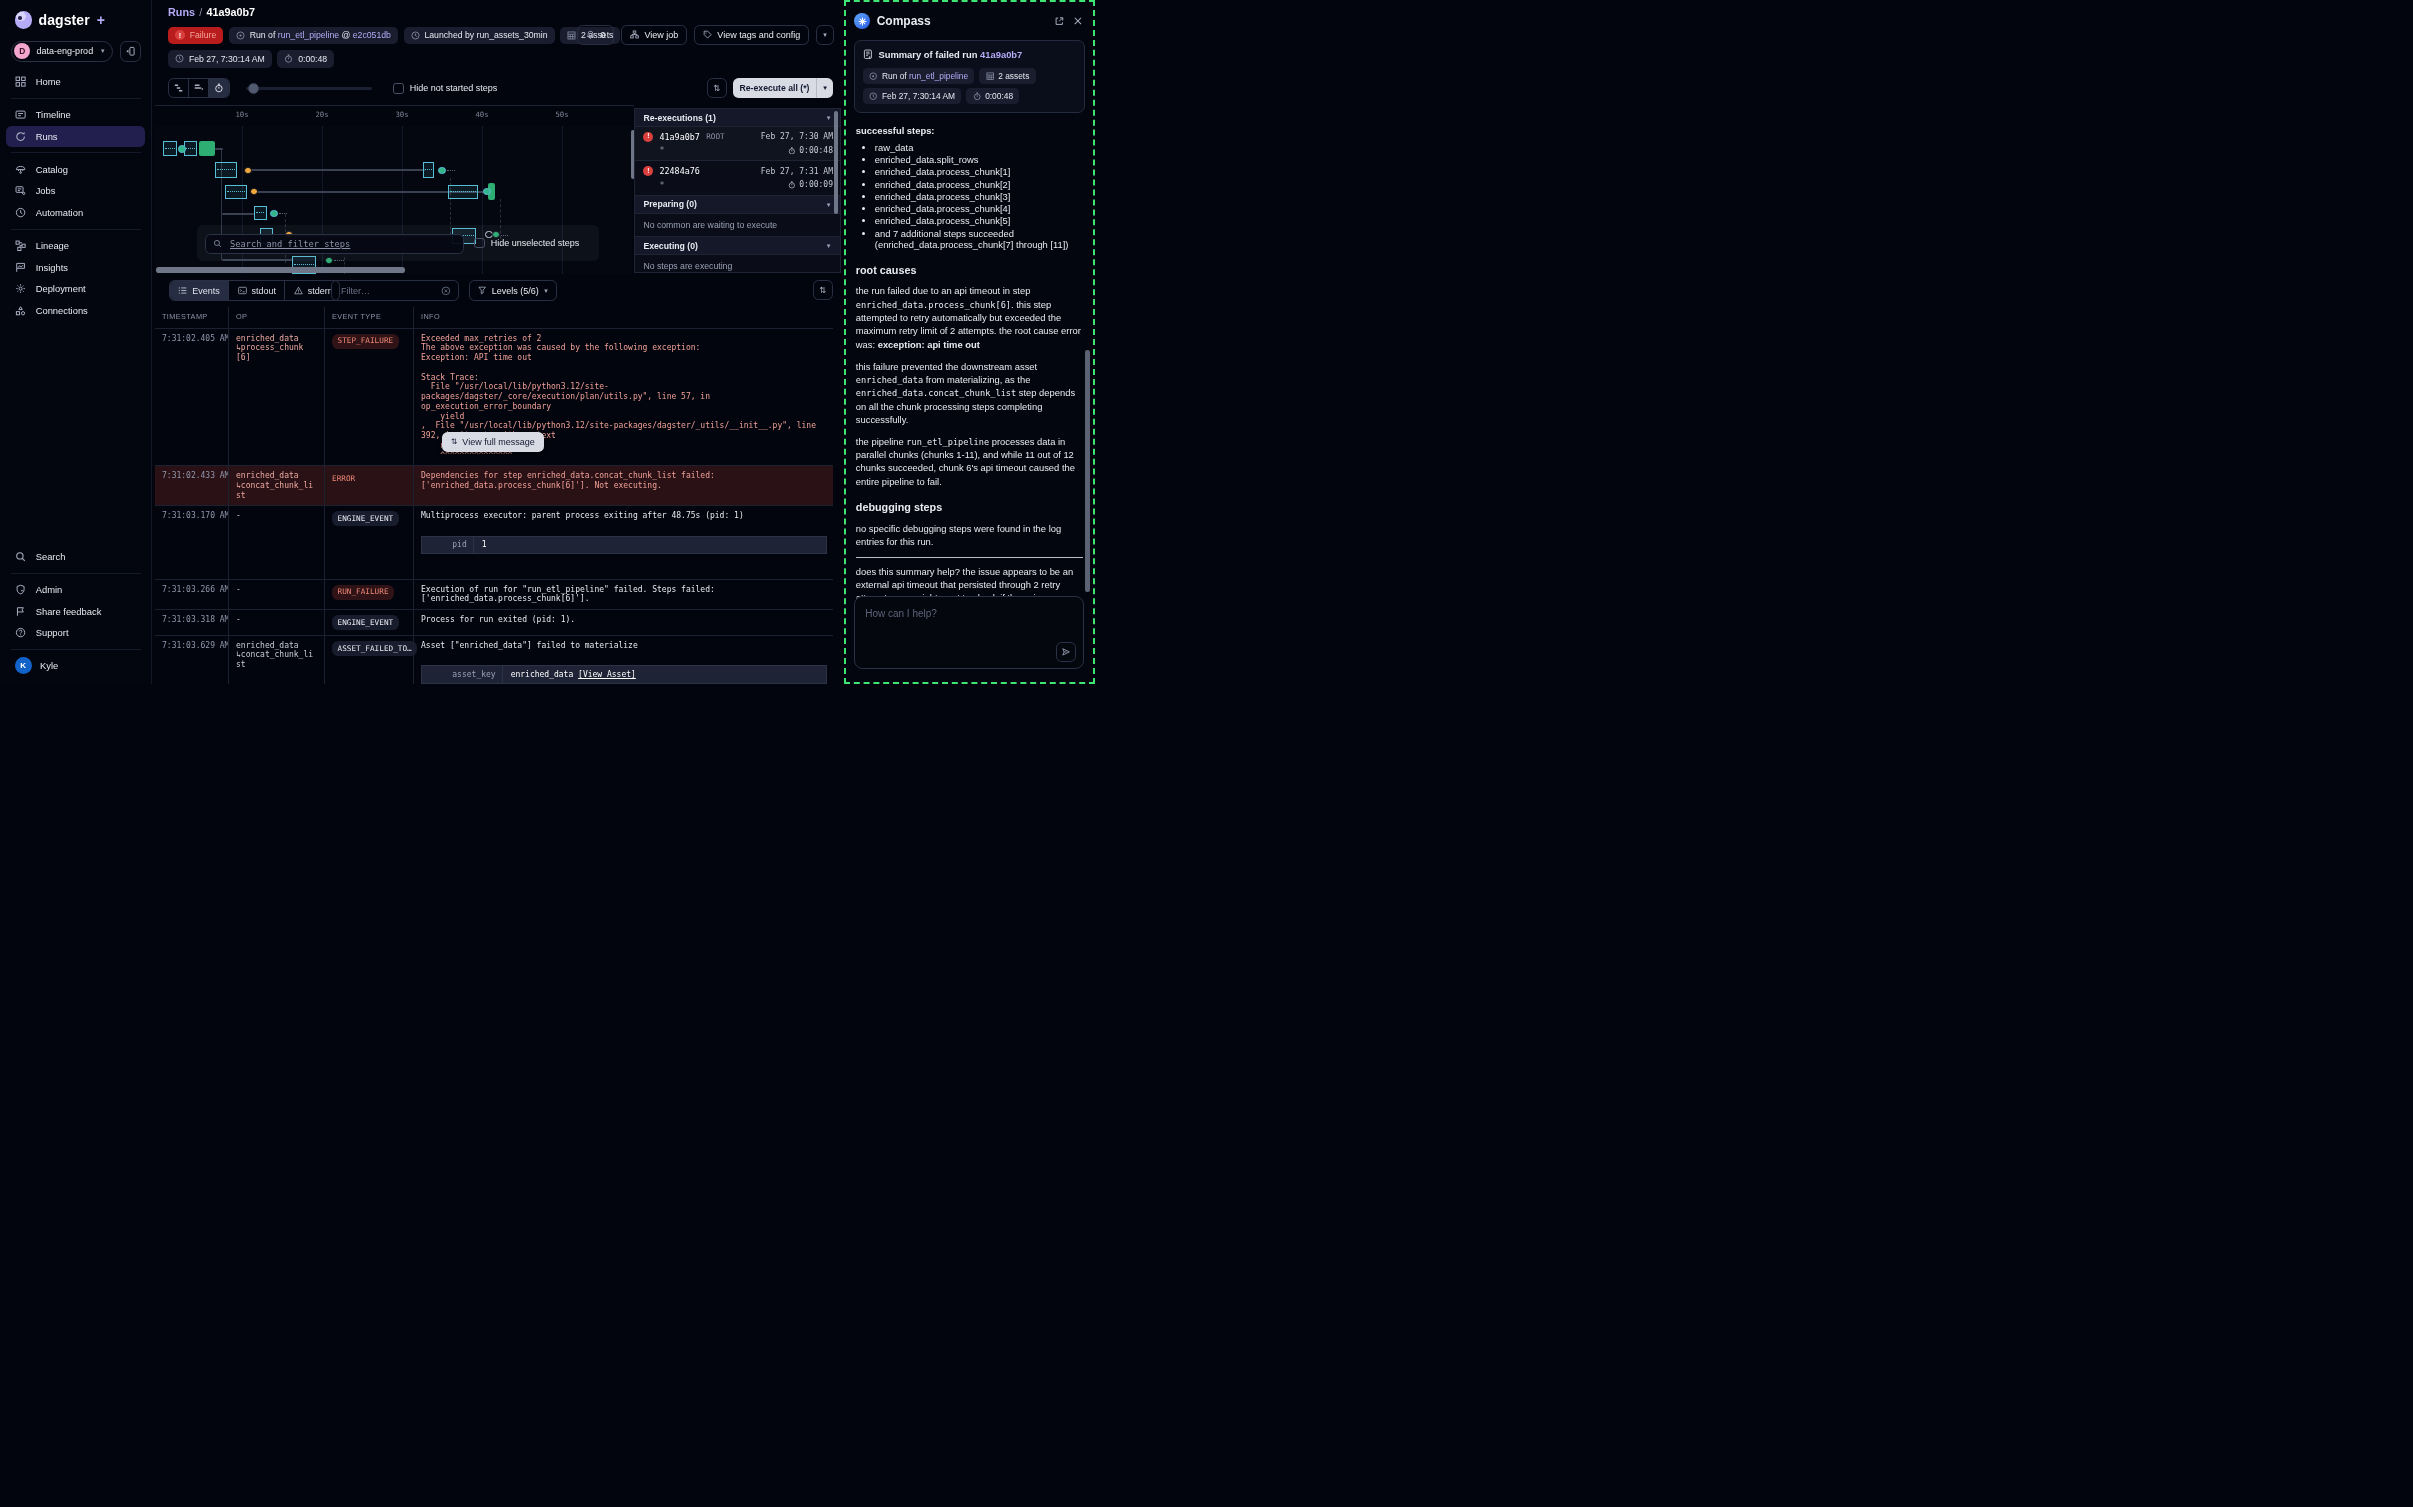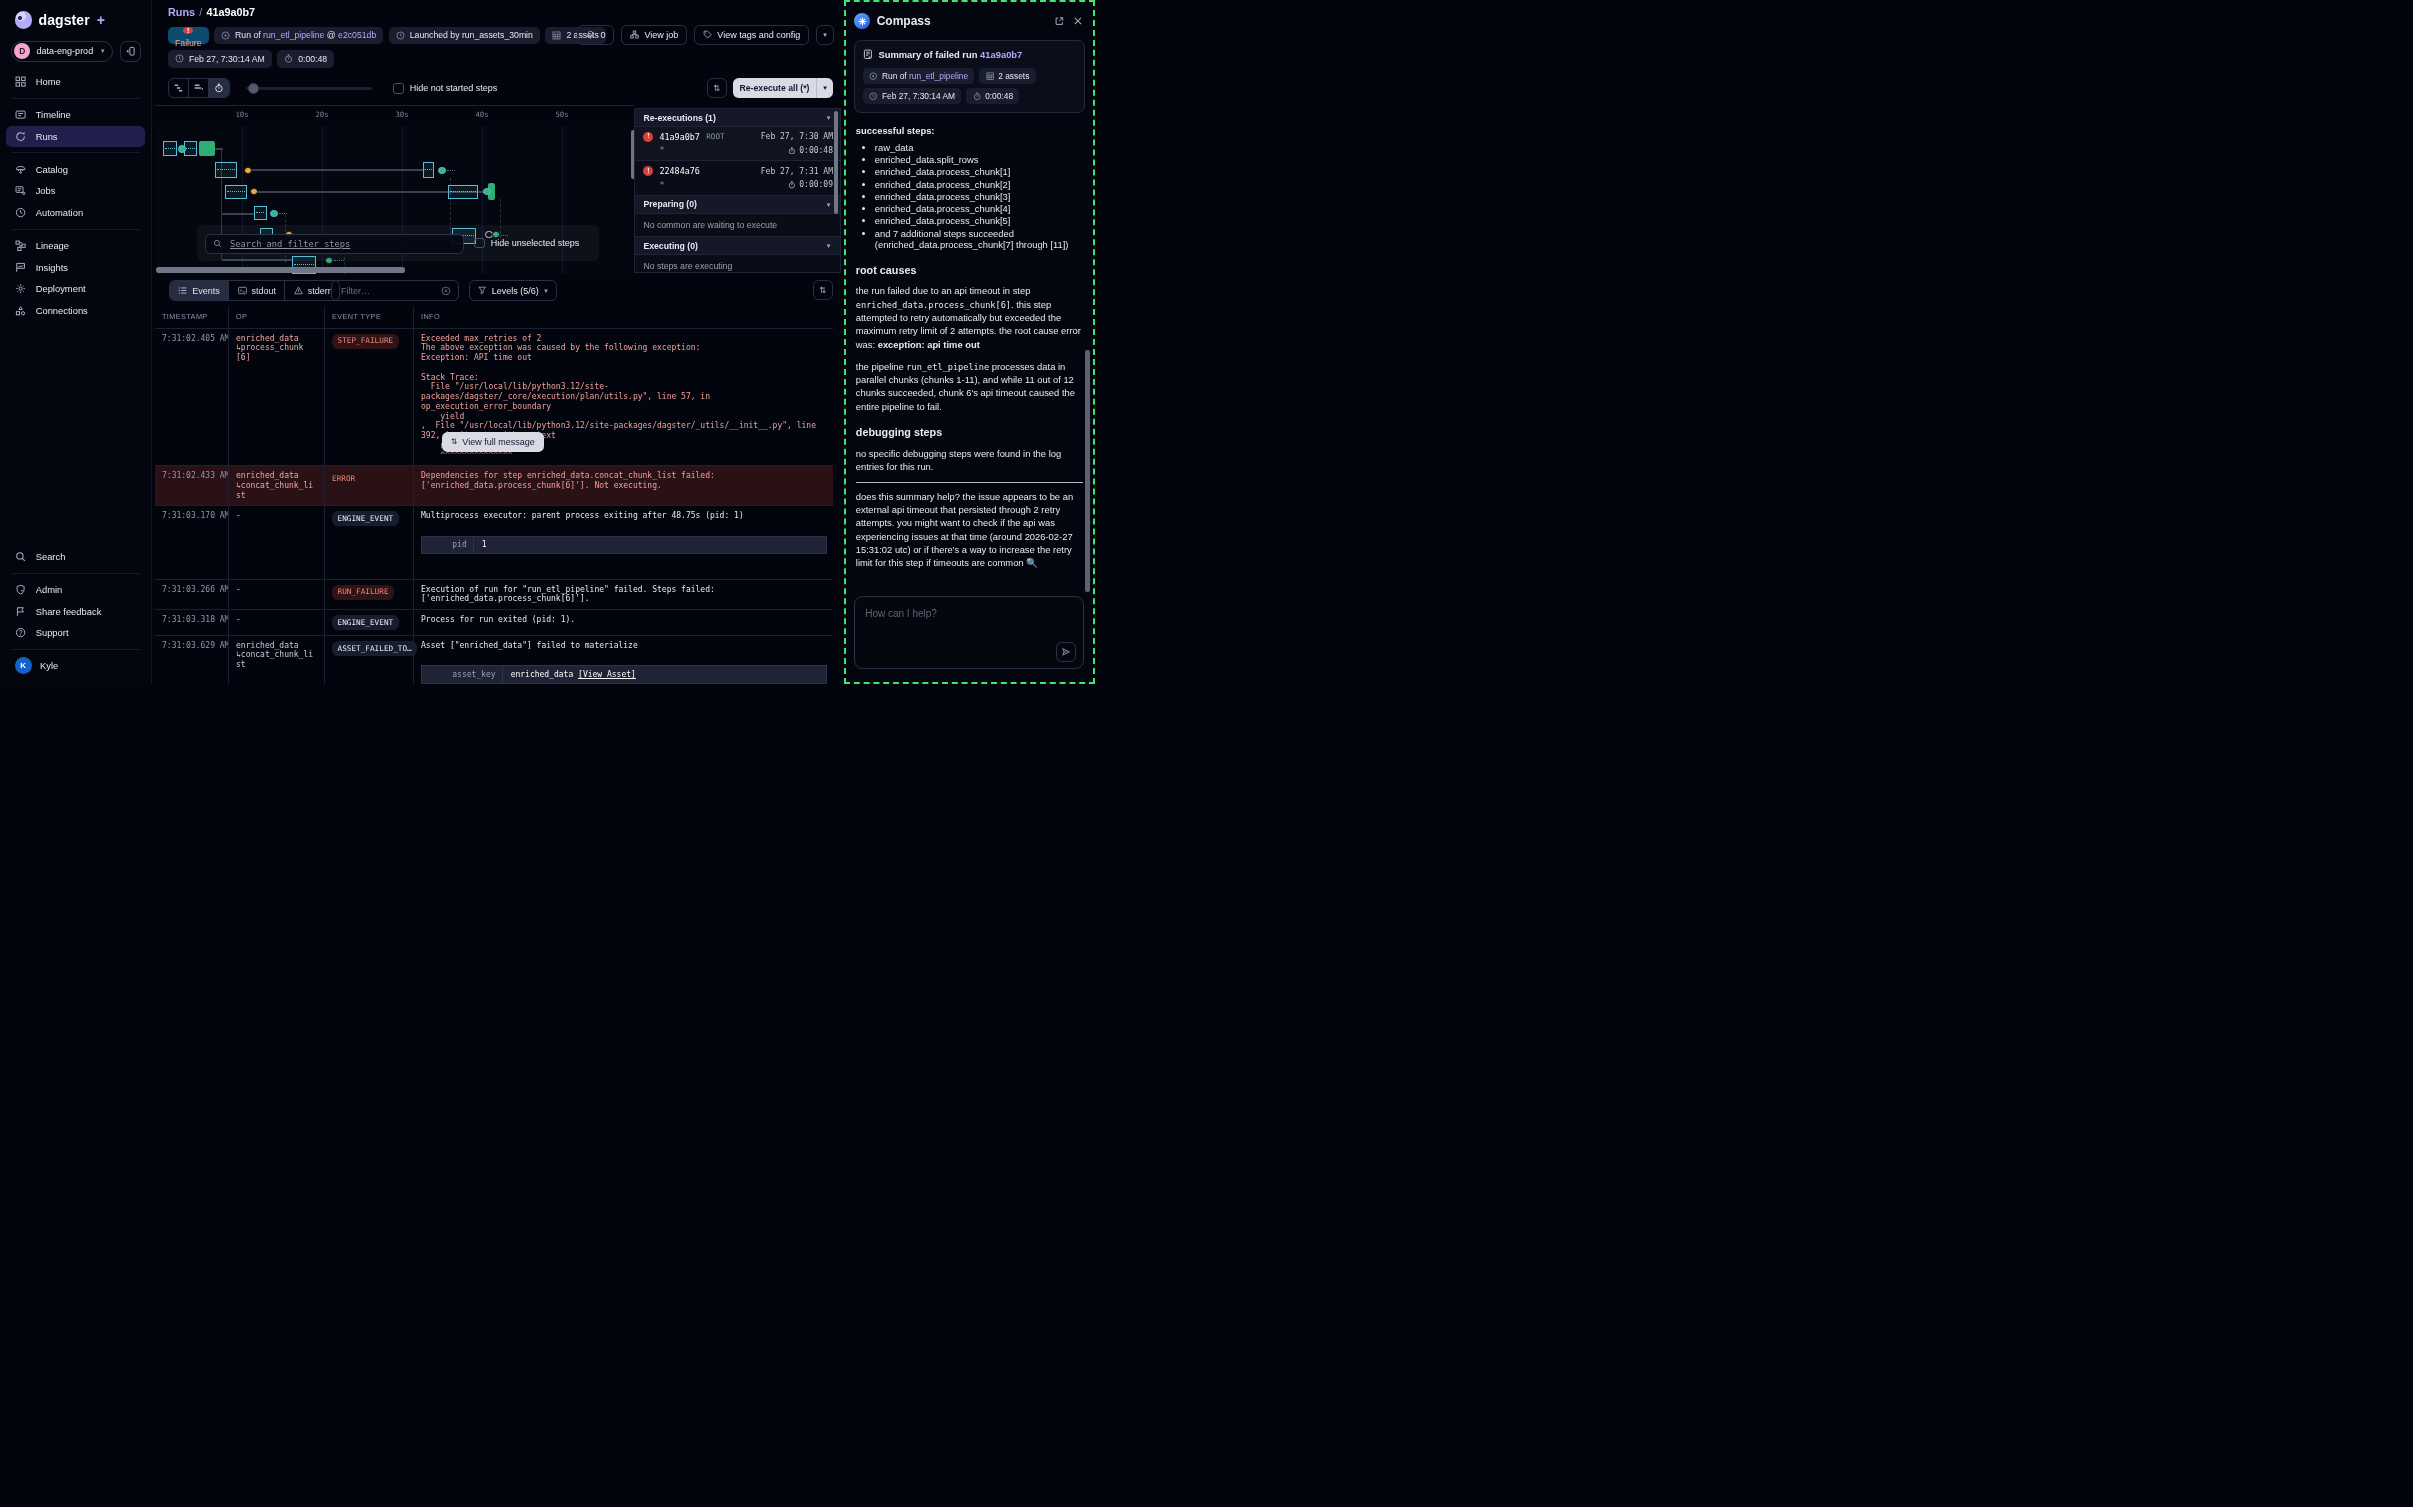--- a/index.html
+++ b/index.html
@@ -30,21 +30,21 @@
   .user-avatar { width:17px; height:17px; border-radius:50%; background:#1263c9; color:#fff; font-size:8px; font-weight:700; display:flex; align-items:center; justify-content:center; }
 
   
   .breadcrumb { position:absolute; left:168px; top:5.6px; font-size:10.8px; font-weight:600; }
   .crumb-root { color:#b6abf7; cursor:pointer; }
   .crumb-sep { color:#8b92a6; font-weight:400; padding:0 4.2px; }
   .crumb-id { color:#fff; }
   .tag-row { position:absolute; display:flex; gap:5.6px; align-items:center; }
   .pill { display:inline-flex; align-items:center; gap:4.9px; background:#191d2e; border-radius:4.9px; padding:0 7px; height:17.5px; font-size:8.7px; color:#e6e8f0; white-space:nowrap; }
   .pill .picon { color:#8b92a6; display:flex; }
-  .pill-failure { background:#0c4a6e; color:#f3a49c;flex-direction:column; }
+  .pill-failure { background:#b91c1c; color:#f3a49c; }
   .err-dot { width:9.8px; height:9.8px; border-radius:50%; background:#d9403d; color:#fff; font-size:7px; font-weight:700; display:flex; align-items:center; justify-content:center; line-height:1; }
   .lav { color:#b6abf7; }
   .header-buttons { position:absolute; top:25px; left:615px; width:219px; display:flex; justify-content:flex-end; gap:7px; }
   .btn { display:inline-flex; align-items:center; gap:5.6px; border:0.7px solid #2a3044; border-radius:5.6px; height:19.6px; padding:0 7.7px; font-size:9px; color:#e9ebf2; background:transparent; cursor:pointer; white-space:nowrap; }
   .btn .bicon { color:#aab0c2; display:flex; }
 
   
   .seg3 { position:absolute; left:168px; top:78px; display:flex; border:0.7px solid #2a3044; border-radius:5.6px; overflow:hidden; height:19.6px; }
   .seg3 > div { width:20px; display:flex; align-items:center; justify-content:center; color:#aab0c2; border-right:0.7px solid #2a3044; cursor:pointer; }
   .seg3 > div:last-child { border-right:none; }
@@ -805,20 +805,21 @@
         <li>enriched_data.split_rows</li>
         <li>enriched_data.process_chunk[1]</li>
         <li>enriched_data.process_chunk[2]</li>
         <li>enriched_data.process_chunk[3]</li>
         <li>enriched_data.process_chunk[4]</li>
         <li>enriched_data.process_chunk[5]</li>
         <li>and 7 additional steps succeeded (enriched_data.process_chunk[7] through [11])</li>
       </ul>
       <h3>root causes</h3>
       <p><span>the run failed due to an api timeout in step </span><span class="mono">enriched_data.process_chunk[6]</span><span>. this step attempted to retry automatically but exceeded the maximum retry limit of 2 attempts. the root cause error was: </span><span class="bold">exception: api time out</span></p>
+      <p><span>this failure prevented the downstream asset </span><span class="mono">enriched_data</span><span> from materializing, as the </span><span class="mono">enriched_data.concat_chunk_list</span><span> step depends on all the chunk processing steps completing successfully.</span></p>
       <p><span>the pipeline </span><span class="mono">run_etl_pipeline</span><span> processes data in parallel chunks (chunks 1-11), and while 11 out of 12 chunks succeeded, chunk 6's api timeout caused the entire pipeline to fail.</span></p>
       <h3>debugging steps</h3>
       <p>no specific debugging steps were found in the log entries for this run.</p>
       <hr class="c-hr">
       <p>does this summary help? the issue appears to be an external api timeout that persisted through 2 retry attempts. you might want to check if the api was experiencing issues at that time (around 2026-02-27 15:31:02 utc) or if there's a way to increase the retry limit for this step if timeouts are common 🔍</p>
     </div>
 
     <div class="chat-box">
       <textarea placeholder="How can I help?" style=""></textarea>
       <div class="send-btn">

